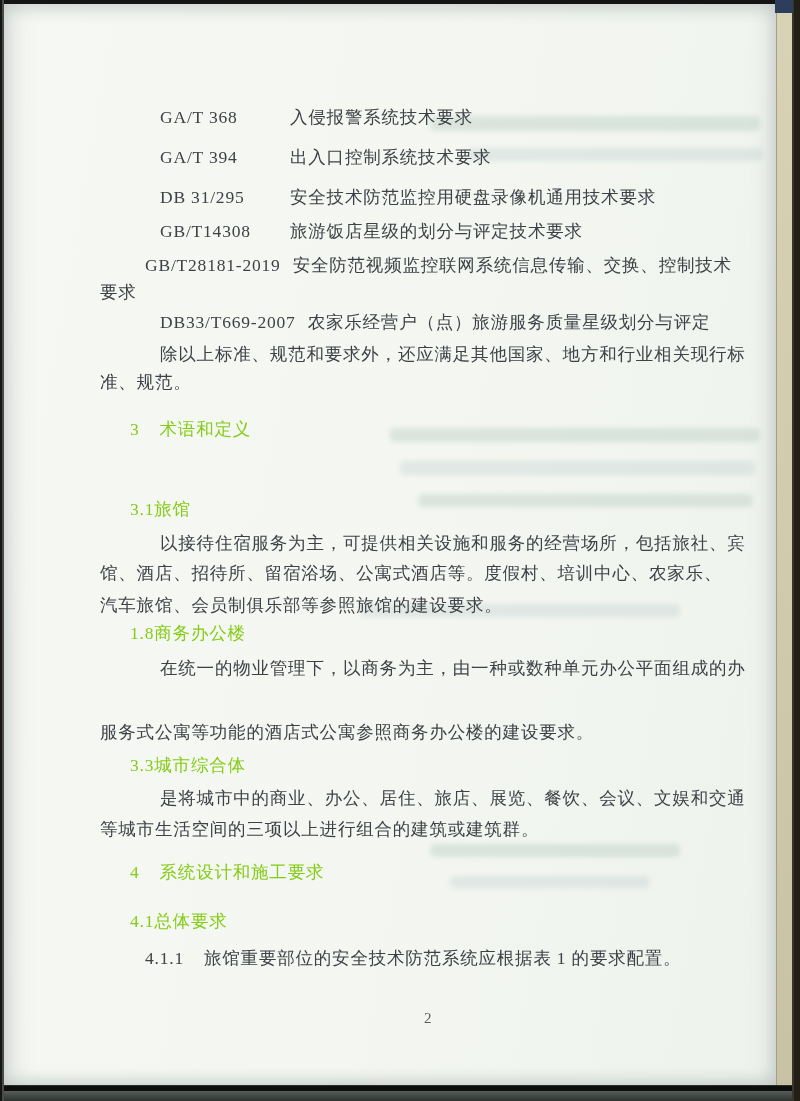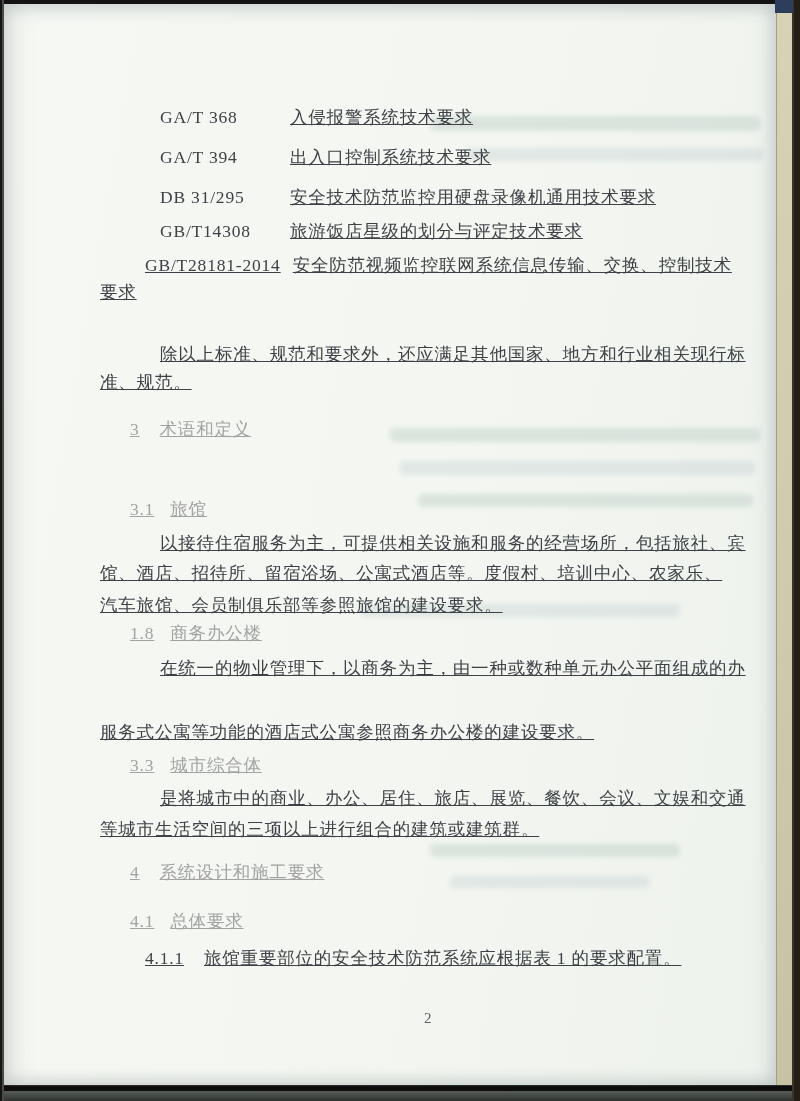--- a/index.html
+++ b/index.html
@@ -30,27 +30,27 @@
     background:linear-gradient(90deg,#3a332a 0 2px,#241f16 2px 8px);}
   .corner-navy{position:absolute;left:775px;top:0;width:18px;height:13px;background:#2d3e5c;}
   .edge-bottom-line{position:absolute;left:0;top:1085px;width:792px;height:6px;
     background:linear-gradient(180deg,#2a2d2a 0 1px,#0d0d0d 1px 6px);}
   .edge-bottom{position:absolute;left:0;top:1091px;width:792px;height:10px;
     background:linear-gradient(180deg,#575d58 0%,#3b403c 70%,#2e322f 100%);}
 
   
   .ln{
     position:absolute;height:24px;line-height:24px;white-space:nowrap;
-    color:#3e4246;font-size:17.5px;letter-spacing:0.8px;text-decoration:underline;
+    color:#3e4246;font-size:17.5px;letter-spacing:0.8px;
   }
   .ref-code{display:inline-block;width:130px;}
   .gap-sm{margin-right:12px;}
-  .gap-md{margin-right:16px;}
+  .gap-md{}
   .gap-lg{margin-right:20px;}
-  .heading{color:#a3a3a3;}
+  .heading{color:#84cc16;}
   .page-num{position:absolute;left:424px;top:1010px;font-size:15px;color:#5a5e60;letter-spacing:0;}
 
   
   .bleed{
     position:absolute;border-radius:5px;filter:blur(2.5px);
     background:rgba(122,158,146,0.20);
   }
   .bleed.b2{background:rgba(130,160,170,0.16);}
 </style>
 </head>
@@ -83,23 +83,26 @@
   <div class="ln" style="left:160px;top:145px">
     <span class="ref-code">GA/T 394</span><span>出入口控制系统技术要求</span>
   </div>
   <div class="ln" style="left:160px;top:185px">
     <span class="ref-code">DB 31/295</span><span>安全技术防范监控用硬盘录像机通用技术要求</span>
   </div>
   <div class="ln" style="left:160px;top:219px">
     <span class="ref-code">GB/T14308</span><span>旅游饭店星级的划分与评定技术要求</span>
   </div>
   <div class="ln" style="left:145px;top:253px">
-    <span class="gap-sm">GB/T28181-2014</span><span>安全防范视频监控联网系统信息传输、交换、控制技术</span>
+    <span class="gap-sm">GB/T28181-2019</span><span>安全防范视频监控联网系统信息传输、交换、控制技术</span>
   </div>
   <div class="ln" style="left:100px;top:280px">要求</div>
+  <div class="ln" style="left:160px;top:310px">
+    <span class="gap-sm">DB33/T669-2007</span><span>农家乐经营户（点）旅游服务质量星级划分与评定</span>
+  </div>
 
   <div class="ln" style="left:160px;top:342px">除以上标准、规范和要求外，还应满足其他国家、地方和行业相关现行标</div>
   <div class="ln" style="left:100px;top:370px">准、规范。</div>
 
   <div class="ln heading" style="left:130px;top:417px">
     <span class="gap-lg">3</span><span>术语和定义</span>
   </div>
 
   <div class="ln heading" style="left:130px;top:497px">
     <span class="gap-md">3.1</span><span>旅馆</span>

